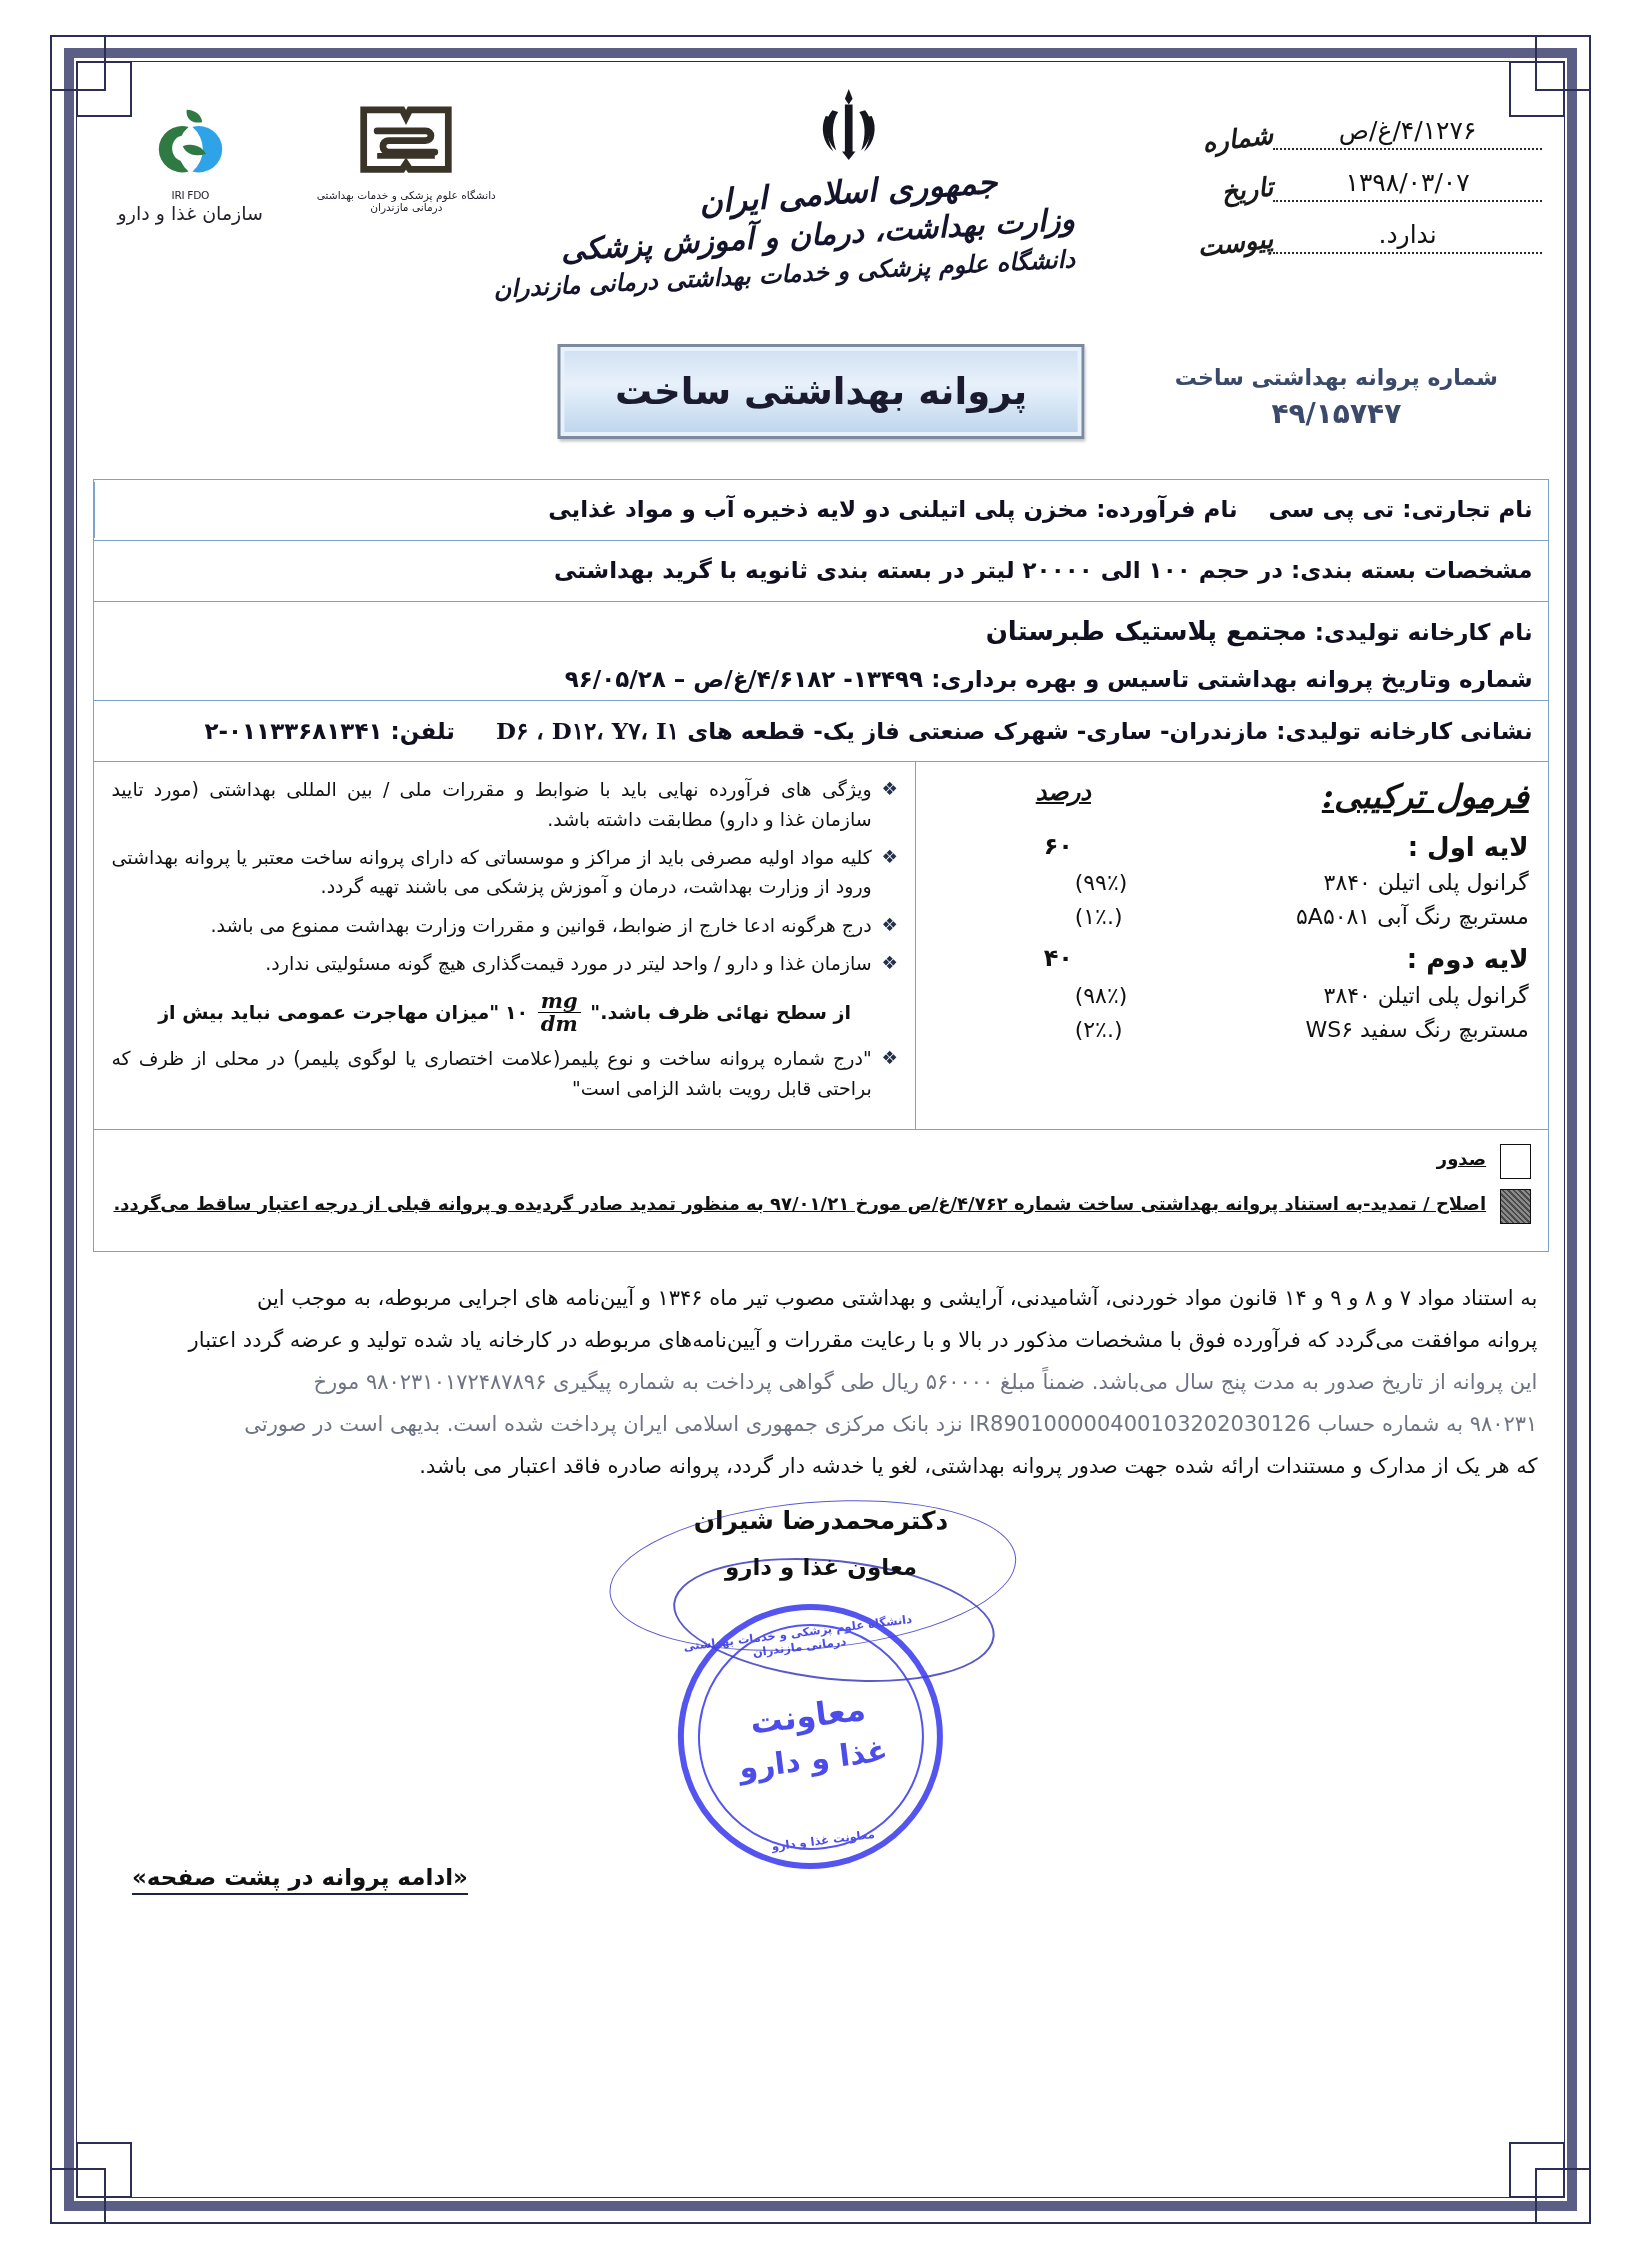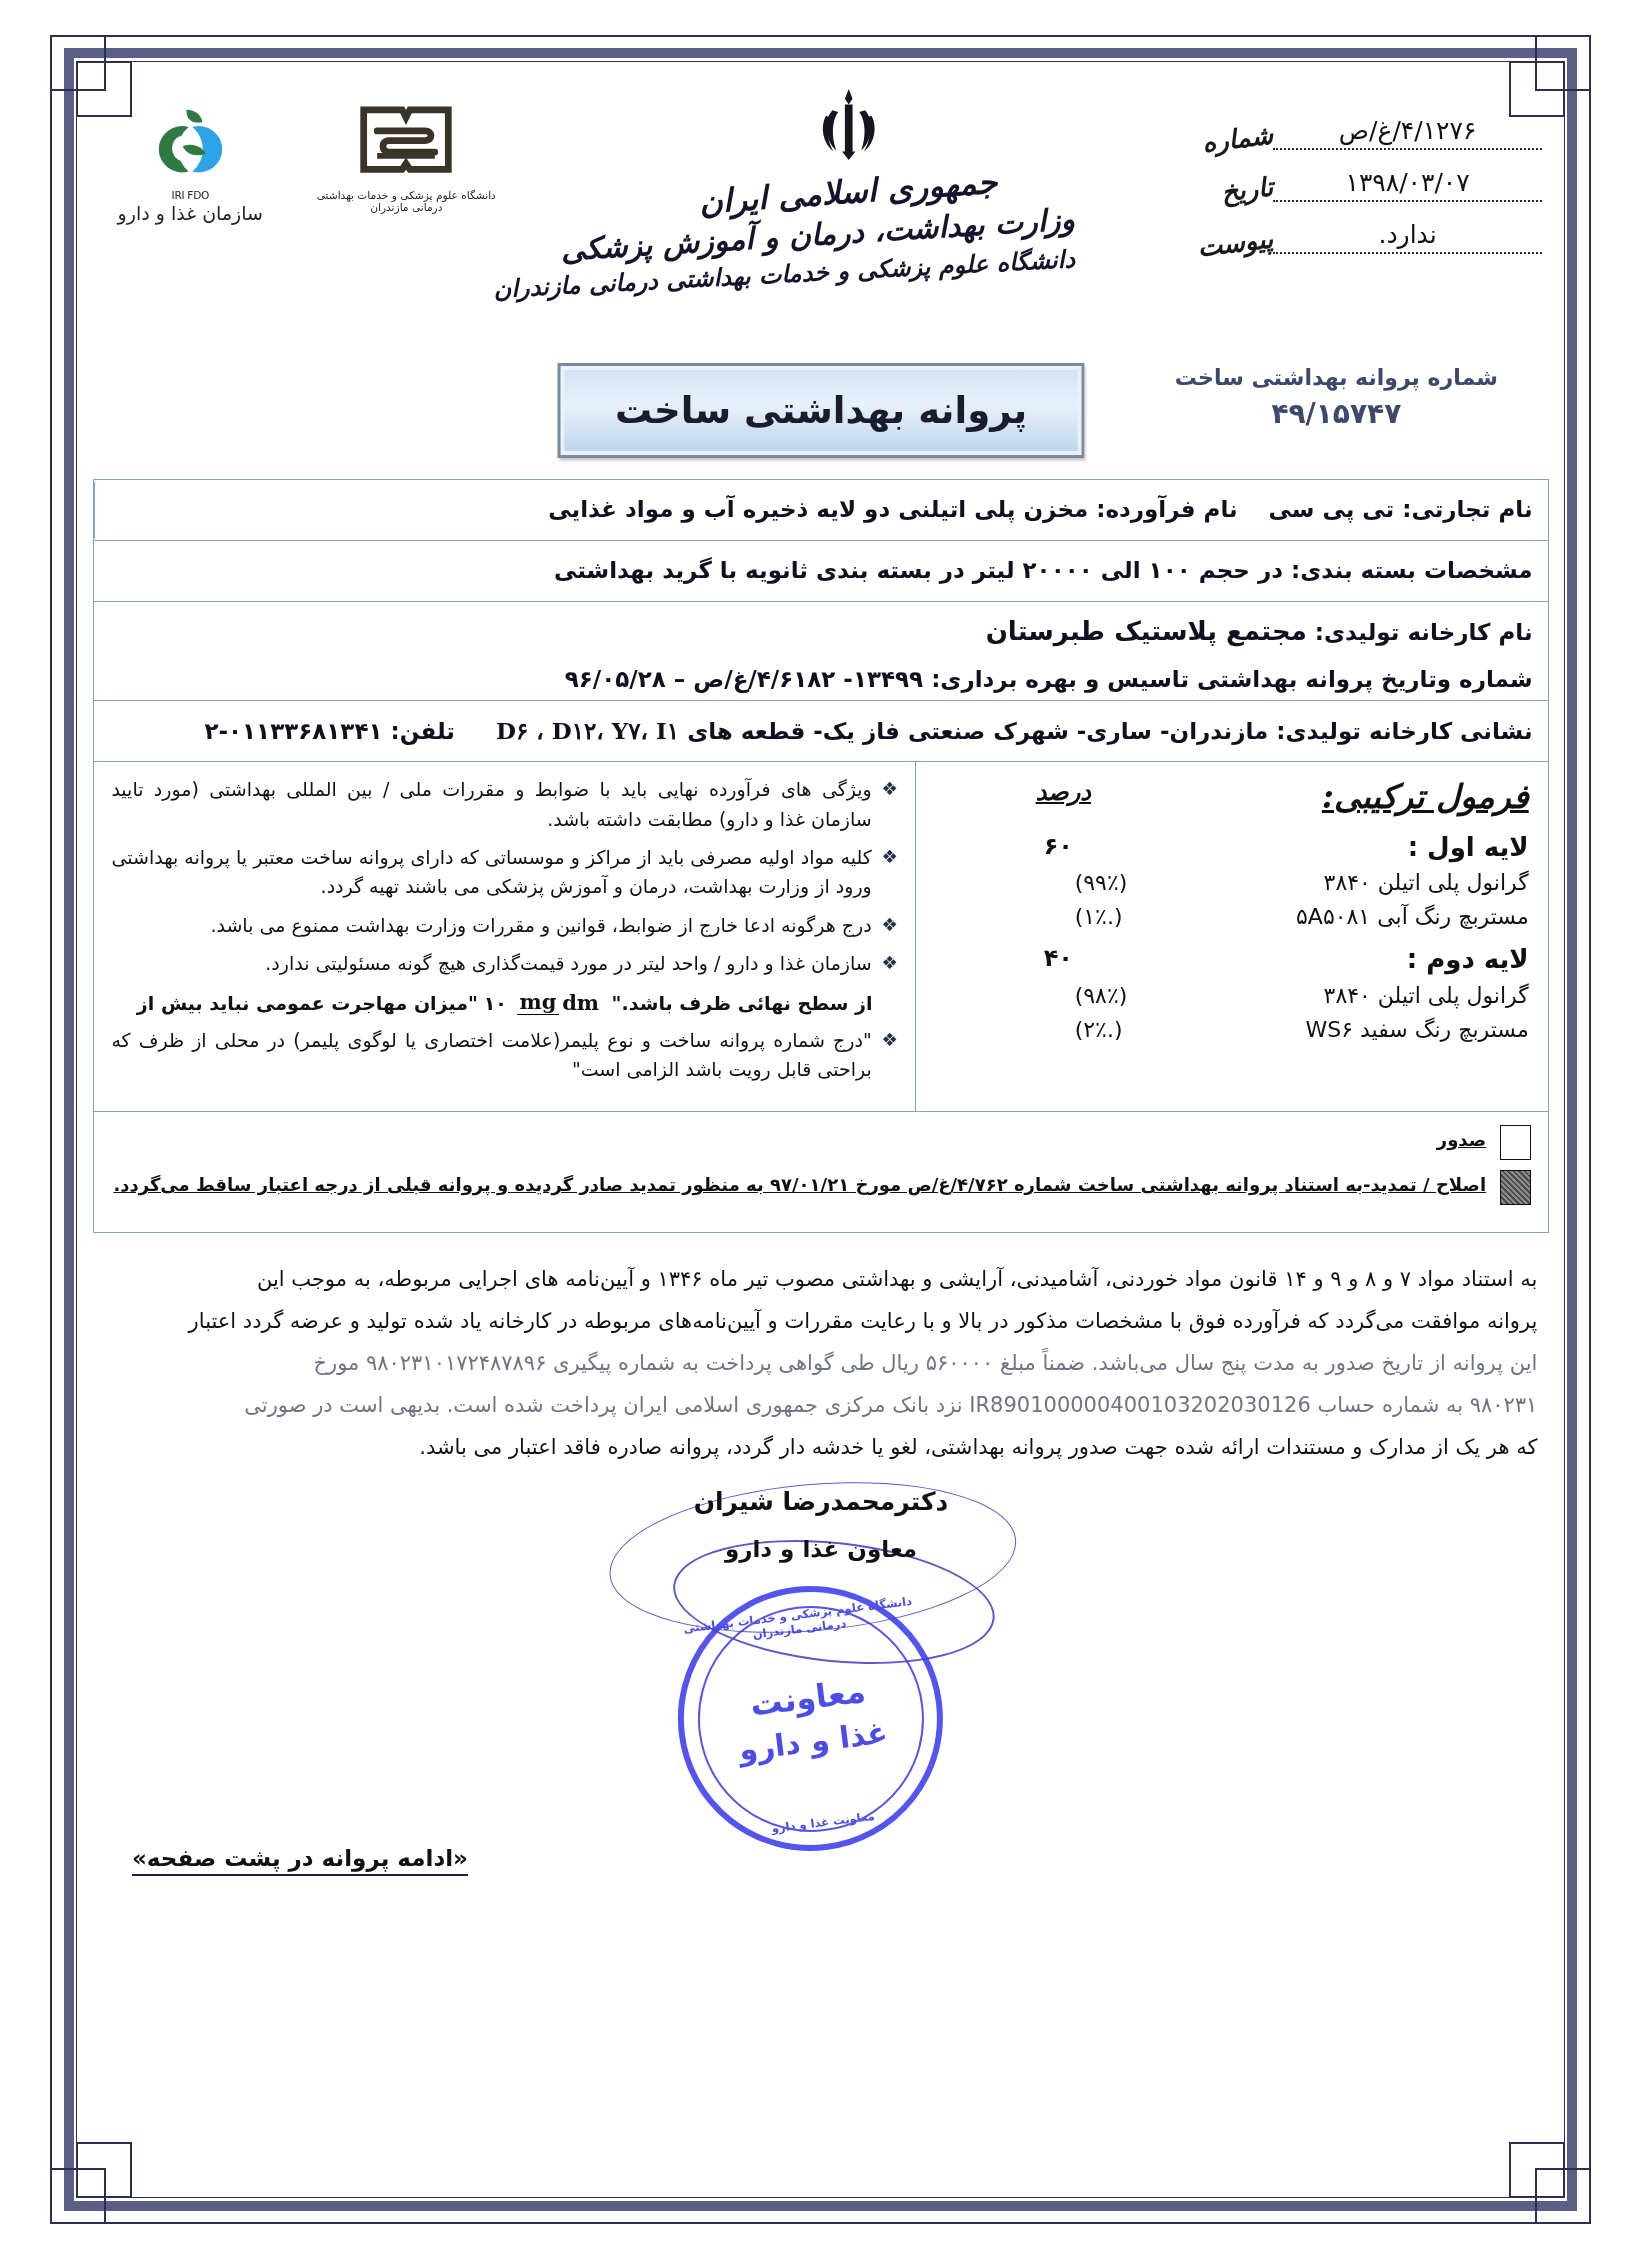--- a/index.html
+++ b/index.html
@@ -92,21 +92,21 @@
   .logo-item{width:183px;text-align:center;}
   .logo-cap{
     font-size:19px;font-weight:normal;color:#23232e;margin-top:1.9px;
     line-height:1.15;
   }
   .logo-cap.small{font-size:10.6px;font-weight:normal;letter-spacing:-0.3px;}
 
   
   .titlerow{position:relative;height:135px;margin-top:5.8px;}
   .banner{
-    position:absolute;left:50%;transform:translateX(-50%);top:19px;
+    position:absolute;left:50%;transform:translateX(-50%);top:0;
     width:521px;height:89px;
     background:linear-gradient(180deg,#cfe0f2 0%,#e8f1fb 42%,#bcd4ec 100%);
     border:3.9px solid #7b8aa0;
     box-shadow:inset 0 0 0 3.9px #e9f1f9, 1.9px 2.9px 2.9px rgba(0,0,0,.25);
     display:flex;align-items:center;justify-content:center;
   }
   .banner span{
     font-size:37px;font-weight:bold;color:#1b1b30;letter-spacing:0px;
   }
   .lic-no{
@@ -164,22 +164,22 @@
   .bullets li{
     display:flex;gap:9.7px;font-size:19px;line-height:1.55;margin-bottom:8.7px;
     text-align:justify;
   }
   .bul{color:#23304a;font-size:18.3px;flex:0 0 auto;line-height:1.5;}
   .quote-line{
     font-size:19px;font-weight:bold;margin:11.6px 0 9.7px 0;
     display:flex;align-items:center;justify-content:center;gap:5.8px;
     line-height:1.4;
   }
-  .frac{display:inline-flex;flex-direction:row;align-items:center;
-    font-family:"DejaVu Serif", serif;font-size:21px;
+  .frac{display:inline-flex;flex-direction:column;align-items:center;
+    font-family:"DejaVu Serif", serif;font-style:italic;font-size:21px;
     line-height:1.05;direction:ltr;margin:0 3.9px;}
   .frac .num{border-bottom:1.5px solid #000;padding:0 2.9px;}
   .frac .den{padding:0 2.9px;}
 
   
   .issue{border:1.9px solid #7ea2cc;border-top:none;padding:13.5px 17.4px 17.4px 17.4px;}
   .issue-row{display:flex;align-items:flex-start;gap:13.5px;margin-bottom:9.7px;}
   .chk{
     width:29px;height:33px;border:1.9px solid #111;flex:0 0 auto;background:#fff;
   }

